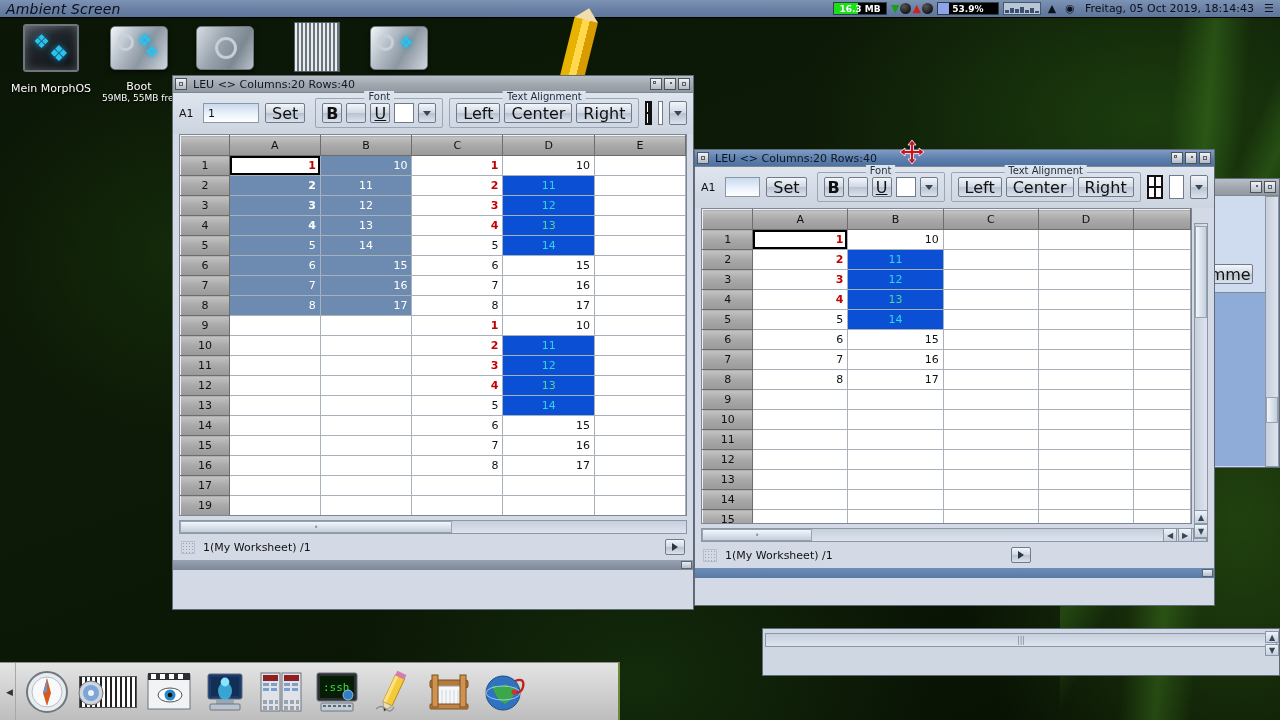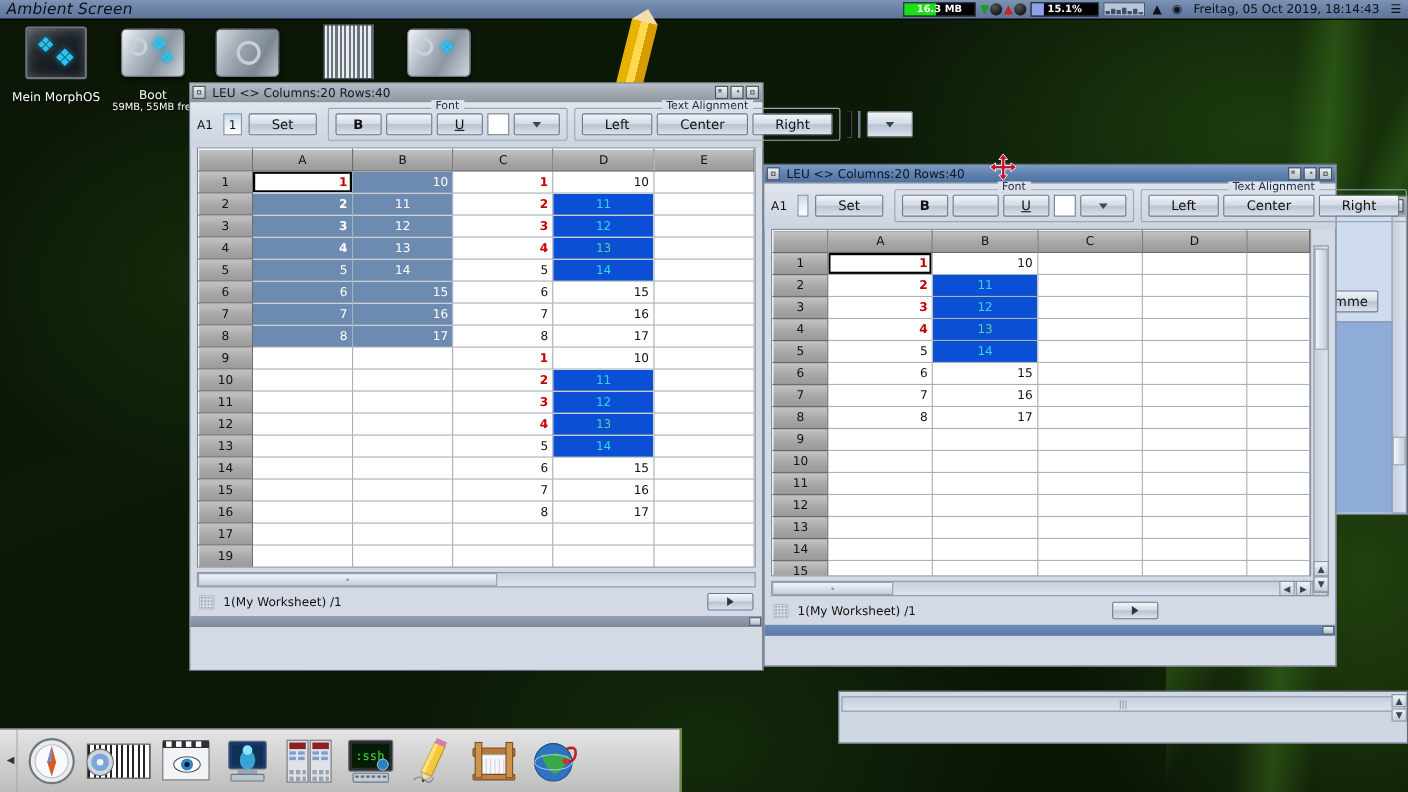--- a/index.html
+++ b/index.html
@@ -31,21 +31,21 @@
   
   #screenbar {
     position:absolute; left:0; top:0; width:1280px; height:18px;
     background:linear-gradient(180deg,#7d93b4 0%, #6b82a6 50%, #5f769b 100%);
     border-bottom:1px solid #000;
     display:flex; align-items:center;
   }
   #screenbar .title { padding-left:6px; color:#0a0f18; font-size:14px; letter-spacing:.2px;font-style:italic; }
   #screenbar .right { margin-left:auto; display:flex; align-items:center; gap:4px; padding-right:4px; height:18px;}
   .memgauge {
-    width:66px; height:13px; background:#000; border:1px solid #33414f;
+    width:54px; height:13px; background:#000; border:1px solid #33414f;
     position:relative; display:flex; align-items:center; justify-content:center;
   }
   .memgauge .fill{position:absolute;left:0;top:0;bottom:0;width:46%;background:#19e019;}
   .memgauge span{position:relative; color:#fff; font-size:9px; font-weight:bold; z-index:2;}
   .arrows { display:flex; align-items:center; gap:1px; }
   .arrows .a { font-size:11px; line-height:11px; }
   .dot { width:11px;height:11px;border-radius:50%;background:radial-gradient(circle at 35% 30%,#555,#000); }
   .cpugauge{
     width:62px;height:13px;background:#000;border:1px solid #33414f;position:relative;
     display:flex;align-items:center;justify-content:center;
@@ -97,23 +97,23 @@
   
   .toolbar{ display:flex; align-items:center; padding:5px 6px 6px 6px; gap:6px;
     background:linear-gradient(180deg,#dfe5ee 0%, #ccd4e0 100%);}
   .celladdr{ font-size:11px; color:#111; padding-right:2px; min-width:18px;}
   .formula{
     height:20px; border:1px solid #8c97a6;
     background:linear-gradient(180deg,#c9d9ef 0%,#eaf2fb 55%,#ffffff 100%);
     display:flex; align-items:center; padding:0 4px; font-size:11px; color:#111;
   }
   .btn{
-    border:1px solid #6f7b8b; border-radius:2px; font-size:12px; color:#111;
+    border:1px solid #6f7b8b; border-radius:2px; font-size:16px; color:#111;
     background:linear-gradient(180deg,#f3f6fa 0%, #d2dae5 48%, #b9c3d1 52%, #dbe2ec 100%);
-    display:flex;align-items:center;justify-content:center; padding:0 20px; height:20px;
+    display:flex;align-items:center;justify-content:center; padding:0 6px; height:20px;
     white-space:nowrap; cursor:default;
   }
   .groupbox{ border:1px solid #9aa6b5; border-radius:2px; position:relative; display:flex;
     align-items:center; gap:4px; padding:4px 6px 4px 6px; }
   .groupbox > .legend{
     position:absolute; top:-8px; left:50%; transform:translateX(-50%);
     background:linear-gradient(180deg,#dfe5ee 0%, #d6dde8 100%);
     padding:0 4px; font-size:10px; color:#22303f; white-space:nowrap;
   }
   .sqbtn{ width:20px;height:20px; }
@@ -207,21 +207,21 @@
         <span>16.3 MB</span>
     </div>
     <div class="arrows">
       <span class="a" style="color:#16a016">▼</span>
       <span class="dot"></span>
       <span class="a" style="color:#cc2222">▲</span>
       <span class="dot"></span>
     </div>
     <div class="cpugauge">
       <div class="fill"></div>
-        <span>15.1%</span>
+        <span>53.9%</span>
     </div>
     <div class="histogram">
       <i style="height:30%"></i>
         <i style="height:55%"></i>
         <i style="height:40%"></i>
         <i style="height:70%"></i>
       <i style="height:35%"></i>
         <i style="height:60%"></i>
         <i style="height:25%"></i>
     </div>

